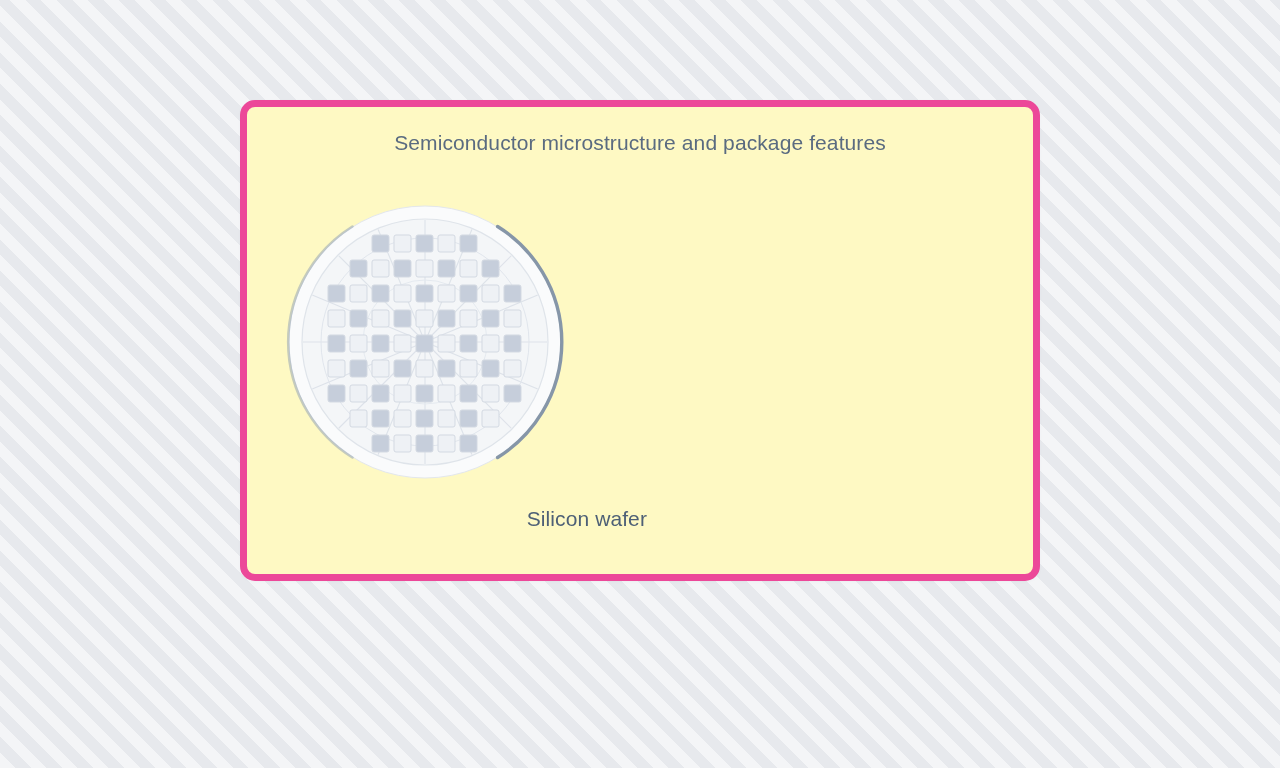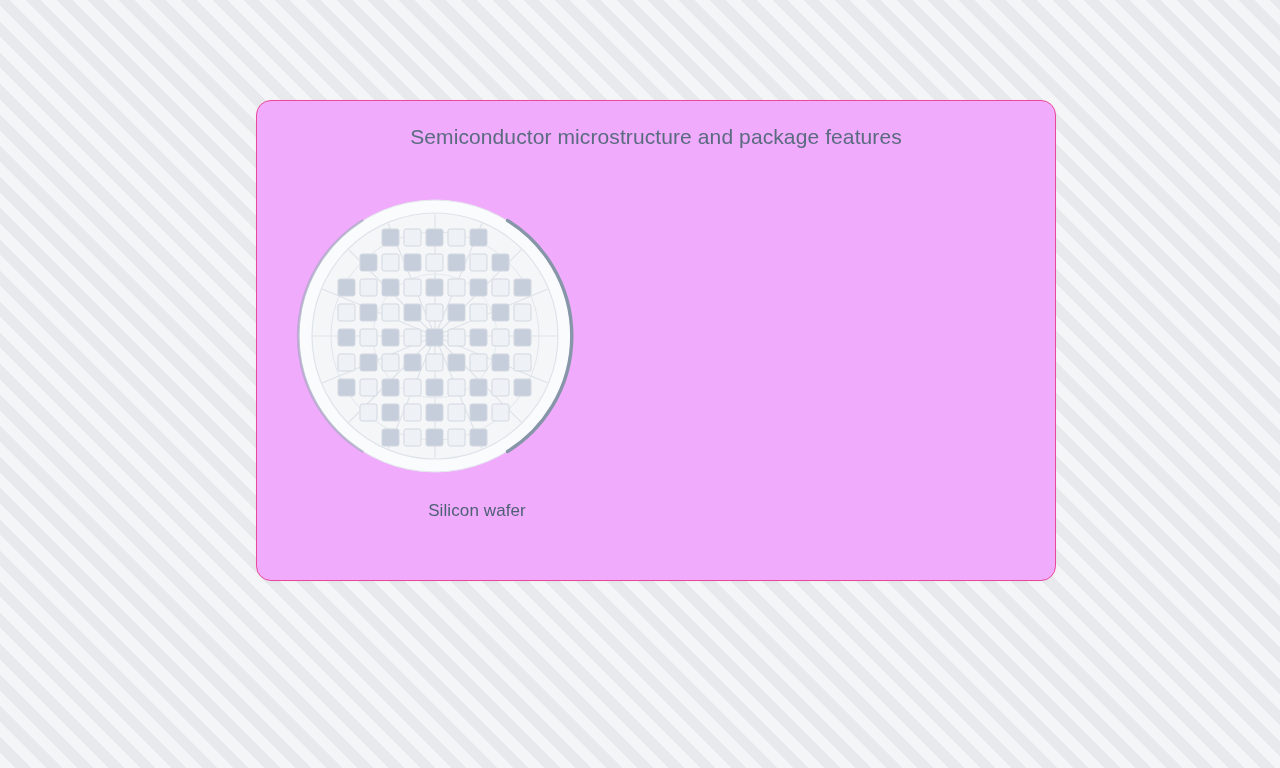--- a/index.html
+++ b/index.html
@@ -27,26 +27,26 @@
     position: absolute;
     left: 0;
     top: 0;
     width: 1280px;
     height: 768px;
   }
 
   
   .card {
     position: absolute;
-    left: 256px;
+    left: 240px;
     top: 100px;
     width: 800px;
     height: 481px;
-    background: #f0abfc;
-    border: 1px solid #ec4899;
+    background: #fef9c3;
+    border: 7px solid #ec4899;
     border-radius: 15px;
     box-shadow: 0 1px 3px rgba(90,107,128,0.045);
     box-sizing: border-box;
   }
 
   .card-title {
     position: absolute;
     left: 0;
     top: 24px;
     width: 100%;
@@ -70,22 +70,22 @@
     position: relative;
     width: 100%;
     height: 300px;
   }
 
   .panel-caption {
     position: absolute;
     top: 305px;
     left: 0;
     width: 100%;
-    text-align: center;
-    font-size: 17px;
+    text-align: right;
+    font-size: 21px;
     color: #4e6076;
     letter-spacing: 0.1px;
     white-space: nowrap;
   }
 
   svg { display: block; overflow: visible; }
 
   .figure-svg {
     position: absolute;
     left: 0;

